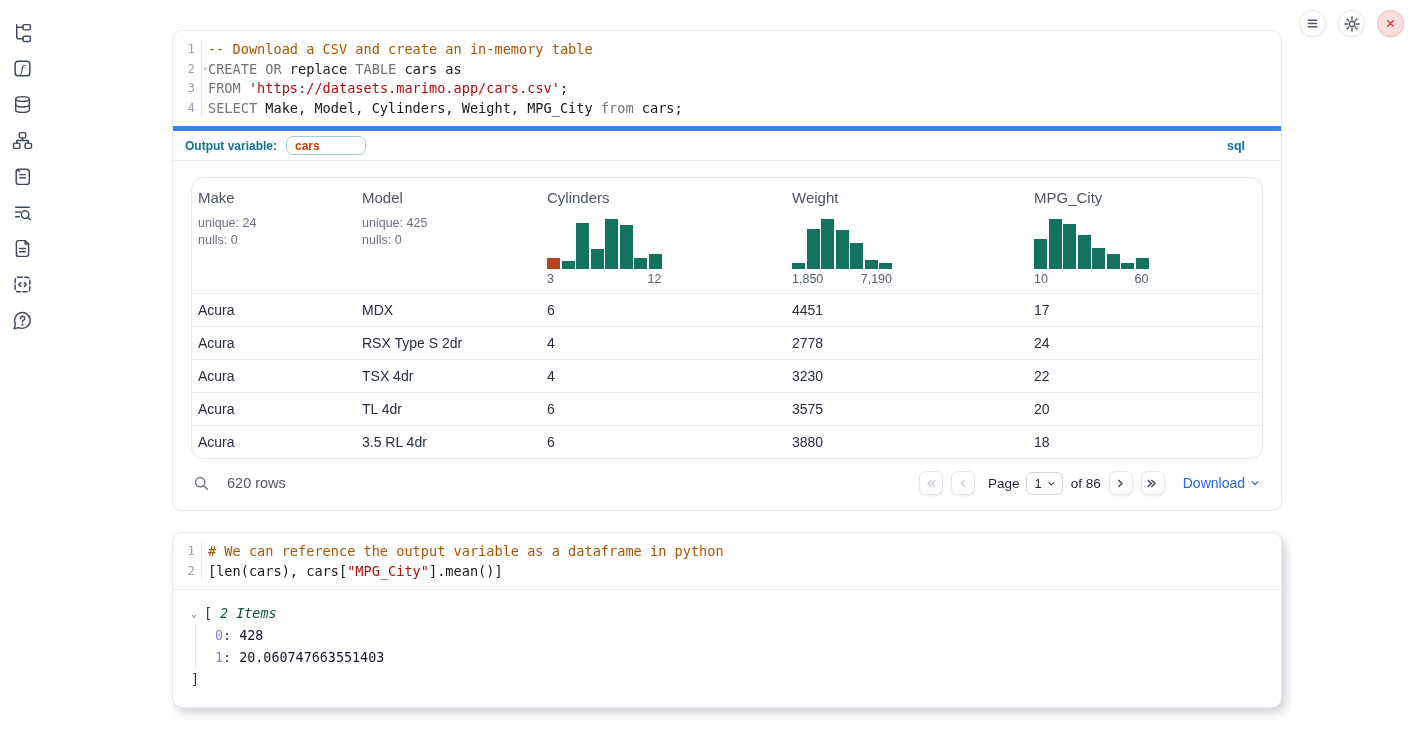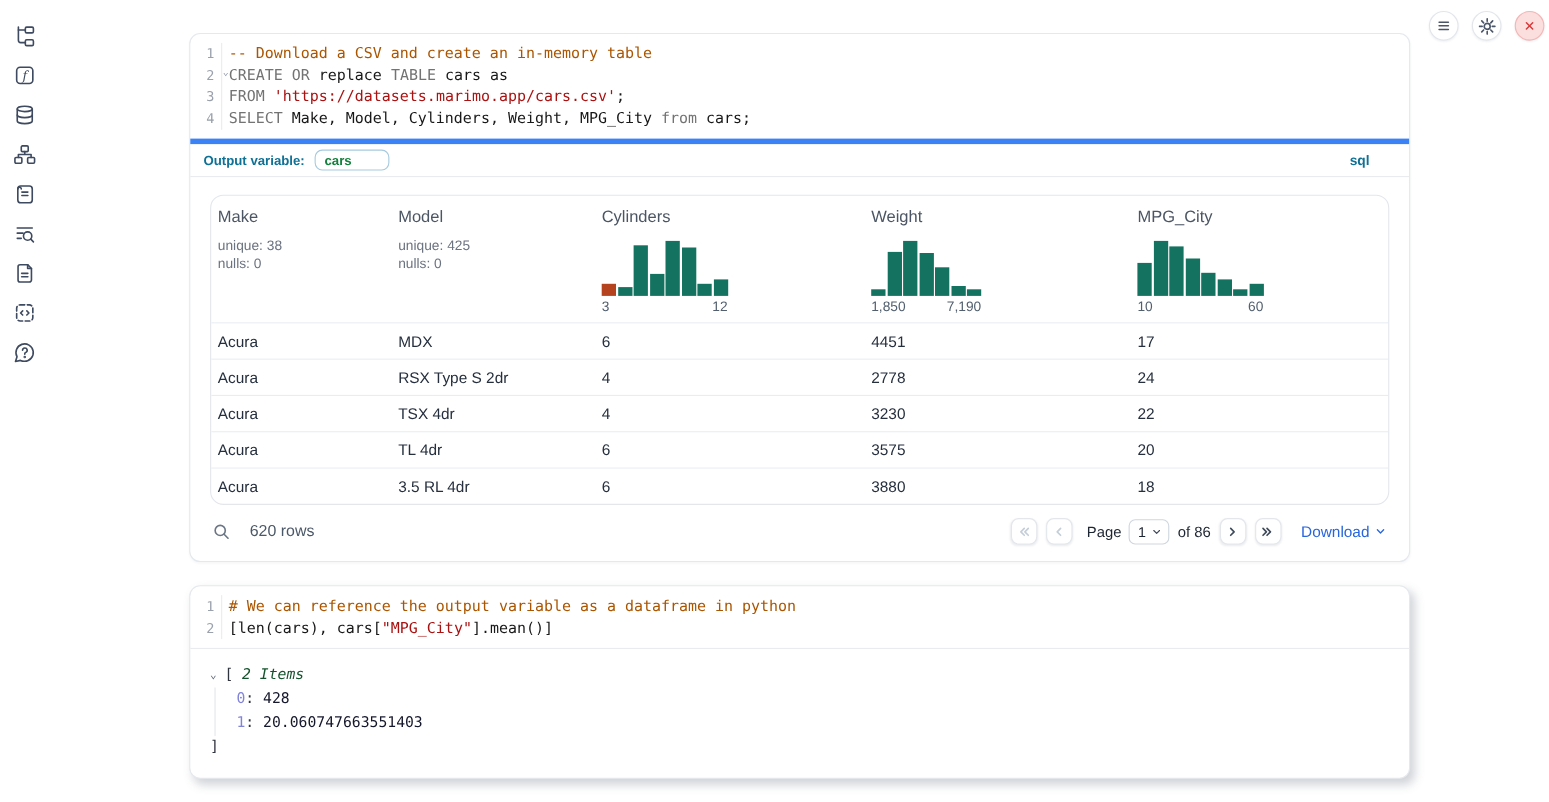--- a/index.html
+++ b/index.html
@@ -42,23 +42,23 @@
   .code-text { padding-left:13px; white-space:pre; color:#181818; }
   .tk-kw  { color:#737373; }
   .tk-str { color:#aa1111; }
   .tk-com { color:#aa5500; }
   .tk-txt { color:#181818; }
 
   
   .outvar { display:flex; align-items:center; border-top:5px solid #3b82f6;
             padding:5px 12px; }
   .outvar-label { font-size:12px; font-weight:bold; color:#0f7195; }
-  .outvar-input { margin-left:9px; width:68px; height:19px; border:1.4px solid #a6cade;
+  .outvar-input { margin-left:9px; width:80px; height:19px; border:1.4px solid #a6cade;
                   border-radius:7px; padding:0 8px; font-size:12px; font-weight:bold;
-                  color:#15803d; font-family:"Liberation Sans",sans-serif; outline:none; }
+                  color:#c2410c; font-family:"Liberation Sans",sans-serif; outline:none; }
   .lang-badge { margin-left:auto; margin-right:24px; font-size:12.5px;
                 font-weight:bold; color:#0f7195; }
 
   
   .cell-output1 { border-top:1px solid #e9ebef; padding:16px 18px 14px; }
   .tbl-card { border:1px solid #e3e7ec; border-radius:12px; overflow:hidden; }
   .tbl-grid { display:grid; grid-template-columns:164px 185px 245px 242px 1fr; }
   .th { padding:11px 6px 7px; cursor:pointer; }
   .col-name { font-size:15px; color:#4b5563; }
   .col-stats { margin-top:9px; font-size:12.5px; color:#6b7280; line-height:16.5px; }
@@ -216,21 +216,21 @@
     <input class="outvar-input" type="text" value="cars" style="">
     <span class="lang-badge">sql</span>
   </div>
 
   <div class="cell-output1">
     <div class="tbl-card">
       <div class="tbl-grid" id="tbl-header">
           <div class="th">
             <div class="col-name">Make</div>
             <div class="col-stats">
-              <div>unique: 38</div>
+              <div>unique: 24</div>
               <div>nulls: 0</div>
             </div>
           </div>
           <div class="th">
             <div class="col-name">Model</div>
             <div class="col-stats">
               <div>unique: 425</div>
               <div>nulls: 0</div>
             </div>
           </div>

